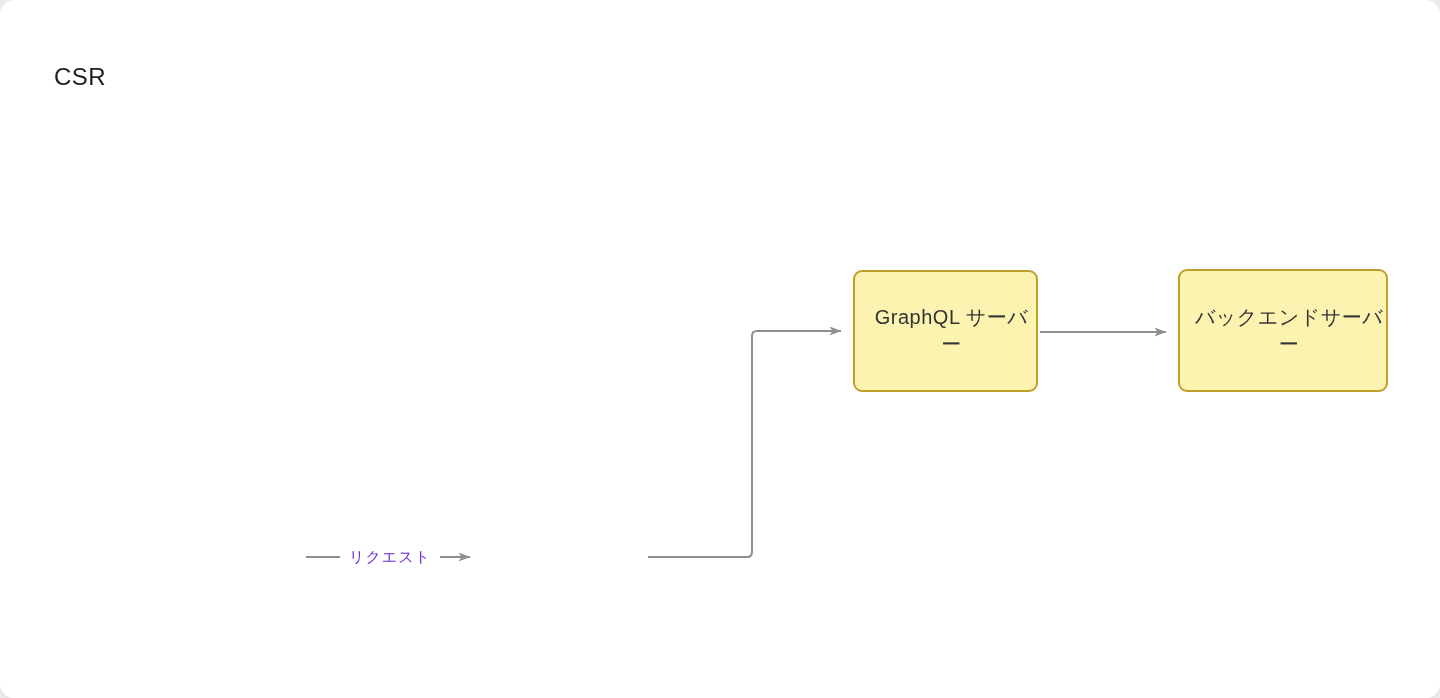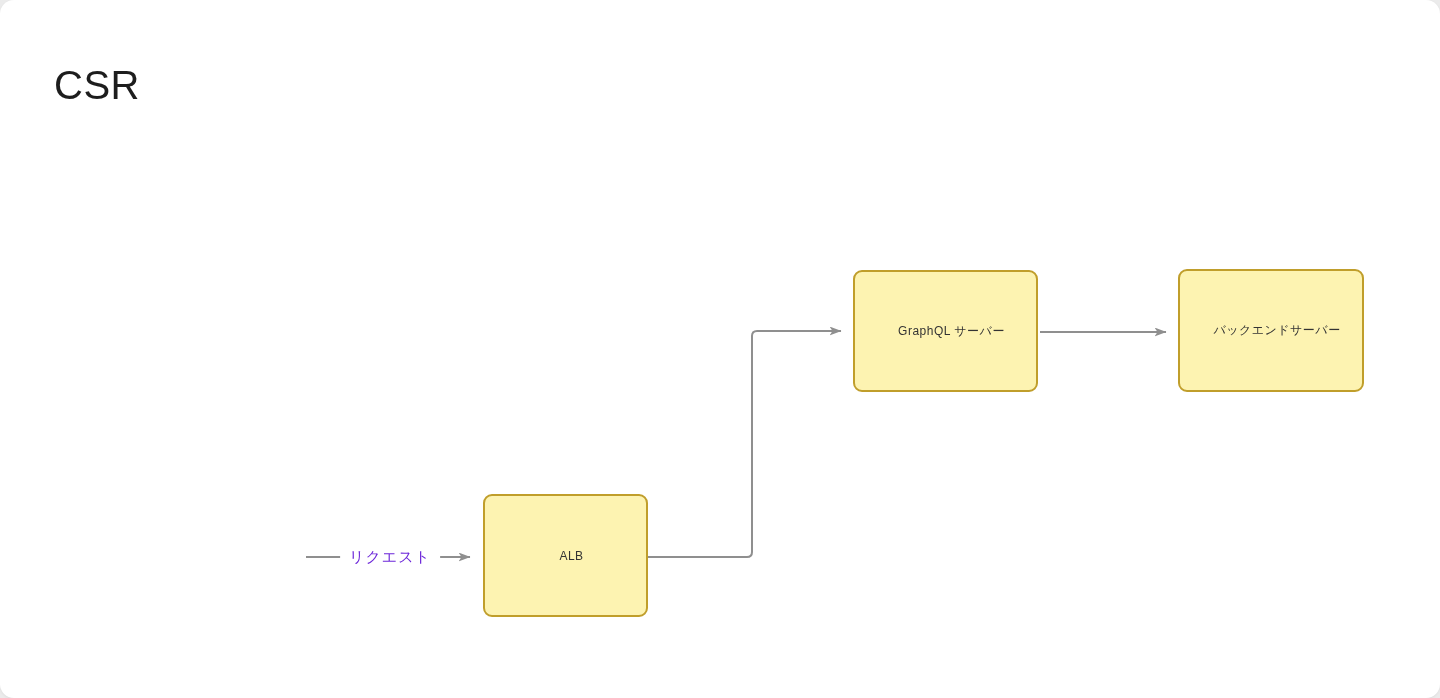--- a/index.html
+++ b/index.html
@@ -17,59 +17,59 @@
     background: #ffffff;
     border-radius: 14px;
     overflow: hidden;
     box-shadow: 0 1px 3px rgba(0,0,0,0.06);
     box-sizing: border-box;
   }
   .title {
     position: absolute;
     left: 54px;
     top: 63px;
-    font-size: 40px;
+    font-size: 24px;
     font-weight: 400;
     color: #1d1d1d;
     letter-spacing: 0.5px;
   }
   .edges-layer {
     position: absolute;
     left: 0;
     top: 0;
     width: 1440px;
     height: 698px;
     pointer-events: none;
   }
   .node {
     position: absolute;
     display: flex;
     align-items: center;
     justify-content: center;
     box-sizing: border-box;
-    font-size: 12px;
+    font-size: 20px;
     color: #333333;
     letter-spacing: 0.5px;
     text-align: center;
     padding-left: 12px;
   }
   .node-green {
     background: #ace8c5;
     border: 2px solid #2a9a4f;
     border-radius: 58px;
   }
   .node-yellow {
     background: #fdf3b1;
     border: 2px solid #c09e2b;
     border-radius: 9px;
   }
   .node-client   { left: 138px; top: 493px; width: 166px; height: 127px; }
   .node-alb      { left: 483px; top: 494px; width: 165px; height: 123px; }
   .node-graphql  { left: 853px; top: 270px; width: 185px; height: 122px; }
-  .node-backend  { left: 1178px; top: 269px; width: 186px; height: 123px; }
+  .node-backend  { left: 1178px; top: 269px; width: 210px; height: 123px; }
   .edge-label {
     position: absolute;
     left: 390px;
     top: 557px;
     transform: translate(-50%, -50%);
     background: #ffffff;
     padding: 0 9px;
     font-size: 15px;
     color: #6d28d9;
     letter-spacing: 1px;
@@ -88,23 +88,20 @@
       <marker id="arrowhead" markerWidth="12" markerHeight="9" refX="11.5" refY="4.5" orient="auto" markerUnits="userSpaceOnUse">
         <path d="M0,0 L12,4.5 L0,9 L3,4.5 Z" fill="#8f8f8f"></path>
       </marker>
     </defs>
     <path d="M306,557 L470,557" fill="none" stroke="#8f8f8f" stroke-width="2" marker-end="url(#arrowhead)"></path>
     <path d="M648,557 L747,557 Q752,557 752,552 L752,336 Q752,331 757,331 L841,331" fill="none" stroke="#8f8f8f" stroke-width="2" marker-end="url(#arrowhead)"></path>
     <path d="M1040,332 L1166,332" fill="none" stroke="#8f8f8f" stroke-width="2" marker-end="url(#arrowhead)"></path>
   </svg>
 
 
-  <div class="node node-yellow node-alb">
-    <span>ALB</span>
-  </div>
 
   <div class="node node-yellow node-graphql">
     <span>GraphQL サーバー</span>
   </div>
 
   <div class="node node-yellow node-backend">
     <span>バックエンドサーバー</span>
   </div>
 
   <span class="edge-label">リクエスト</span>

